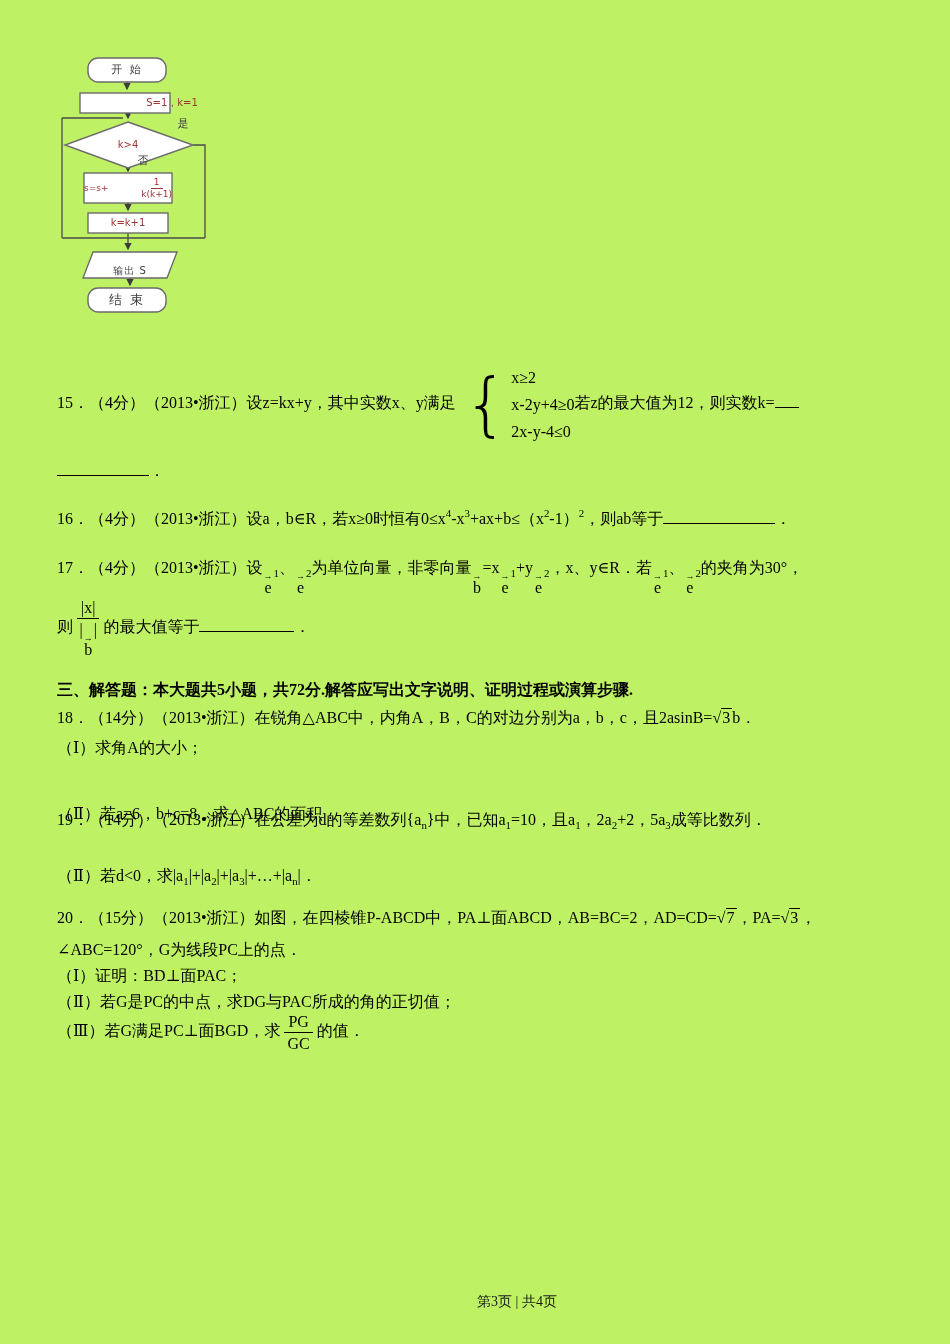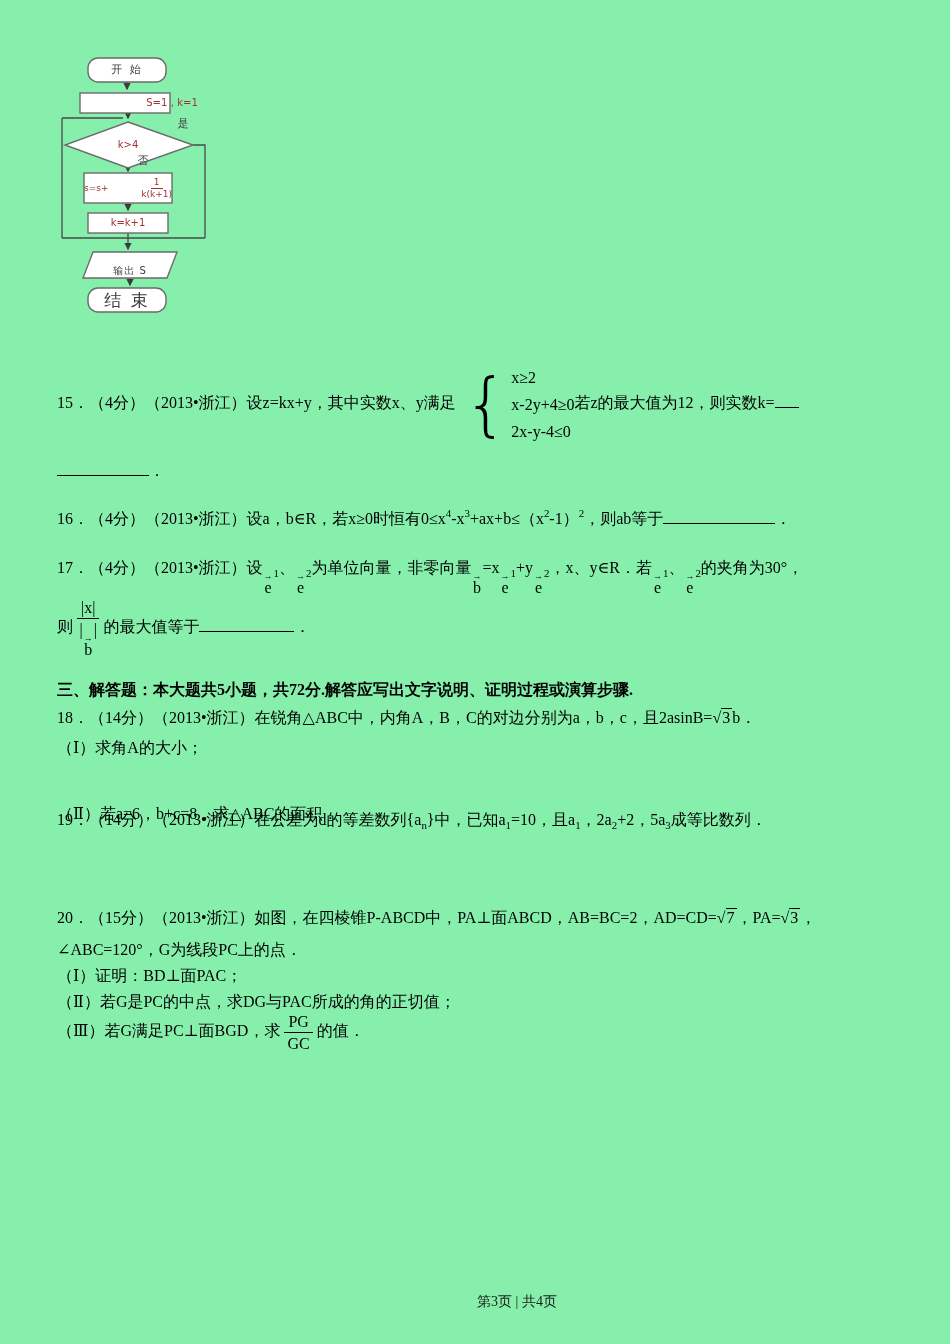--- a/index.html
+++ b/index.html
@@ -1,32 +1,32 @@
 <!DOCTYPE html>
 <html><head>
 <meta charset="utf-8">
 <style>
   html,body{margin:0;padding:0;background:#ffffff;}
-  .page{position:relative;width:950px;height:1344px;background:#86efac;overflow:hidden;
+  .page{position:relative;width:950px;height:1344px;background:#bef264;overflow:hidden;
         font-family:"Liberation Serif","DejaVu Serif",serif;color:#000;}
   
   .flowchart{position:absolute;left:55px;top:55px;width:165px;height:262px;}
   .flowchart svg{position:absolute;left:0;top:0;}
   .fc-label{position:absolute;text-align:center;color:#3d3d3d;
             font-family:"DejaVu Sans","Liberation Sans",sans-serif;}
   .fcl-start{left:33px;top:3px;width:78px;height:24px;line-height:24px;font-size:11px;letter-spacing:2px;}
   .fcl-init{left:25px;top:38px;width:90px;height:20px;line-height:20px;font-size:10px;color:#9c3435;padding-left:47px;}
   .fcl-cond{left:38px;top:81px;width:70px;height:18px;line-height:18px;font-size:10px;color:#9c3435;}
   .fcl-yes{left:120px;top:62px;width:16px;height:14px;line-height:14px;font-size:11px;}
   .fcl-no{left:80px;top:99px;width:16px;height:14px;line-height:14px;font-size:11px;}
   .fcl-step{left:29px;top:118px;width:88px;height:30px;font-size:9px;color:#9c3435;
             display:flex;align-items:center;justify-content:space-between;}
   .fcl-inc{left:33px;top:158px;width:80px;height:20px;line-height:20px;font-size:10px;color:#9c3435;}
   .fcl-out{left:28px;top:203px;width:94px;height:26px;line-height:26px;font-size:10px;letter-spacing:1px;}
-  .fcl-end{left:33px;top:233px;width:78px;height:24px;line-height:24px;font-size:17px;letter-spacing:2px;}
+  .fcl-end{left:33px;top:233px;width:78px;height:24px;line-height:24px;font-size:13px;letter-spacing:2px;}
   .mfrac{display:inline-flex;flex-direction:column;align-items:center;margin-left:2px;line-height:1.15;}
   .mfrac .mn{border-bottom:1px solid #9c3435;padding:0 3px;}
   
   .row{position:absolute;left:57px;width:850px;font-size:16px;line-height:1.45;}
   .r15a{top:362px;}
   .r15b{top:458px;}
   .r16{top:506px;}
   .r17a{top:556px;}
   .r17b{top:598px;}
   .sec3{top:678px;font-weight:bold;}
@@ -151,20 +151,21 @@
           </span>|</span>
       </span>的最大值等于<span class="blank w95"></span>．</div>
 
   <div class="row sec3">三、解答题：本大题共5小题，共72分.解答应写出文字说明、证明过程或演算步骤.</div>
 
   <div class="row r18a">18．（14分）（2013•浙江）在锐角△ABC中，内角A，B，C的对边分别为a，b，c，且2asinB=<span class="sqrt">√<span class="rad">3</span></span>b．</div>
   <div class="row r18b">（Ⅰ）求角A的大小；</div>
   <div class="row r18c">（Ⅱ）若a=6，b+c=8，求△ABC的面积．</div>
 
   <div class="row r19a">19．（14分）（2013•浙江）在公差为d的等差数列{a<sub>n</sub>}中，已知a<sub>1</sub>=10，且a<sub>1</sub>，2a<sub>2</sub>+2，5a<sub>3</sub>成等比数列．</div>
+  <div class="row r19c">（Ⅱ）若d&lt;0，求|a<sub>1</sub>|+|a<sub>2</sub>|+|a<sub>3</sub>|+…+|a<sub>n</sub>|．</div>
 
   <div class="row r20a">20．（15分）（2013•浙江）如图，在四棱锥P-ABCD中，PA⊥面ABCD，AB=BC=2，AD=CD=<span class="sqrt">√<span class="rad">7</span></span>，PA=<span class="sqrt">√<span class="rad">3</span></span>，</div>
   <div class="row r20b">∠ABC=120°，G为线段PC上的点．</div>
   <div class="row r20c">（Ⅰ）证明：BD⊥面PAC；</div>
   <div class="row r20d">（Ⅱ）若G是PC的中点，求DG与PAC所成的角的正切值；</div>
   <div class="row r20e">（Ⅲ）若G满足PC⊥面BGD，求<span class="frac">
         <span class="fn">PG</span>
         <span class="fd">GC</span>
       </span>的值．</div>
 

